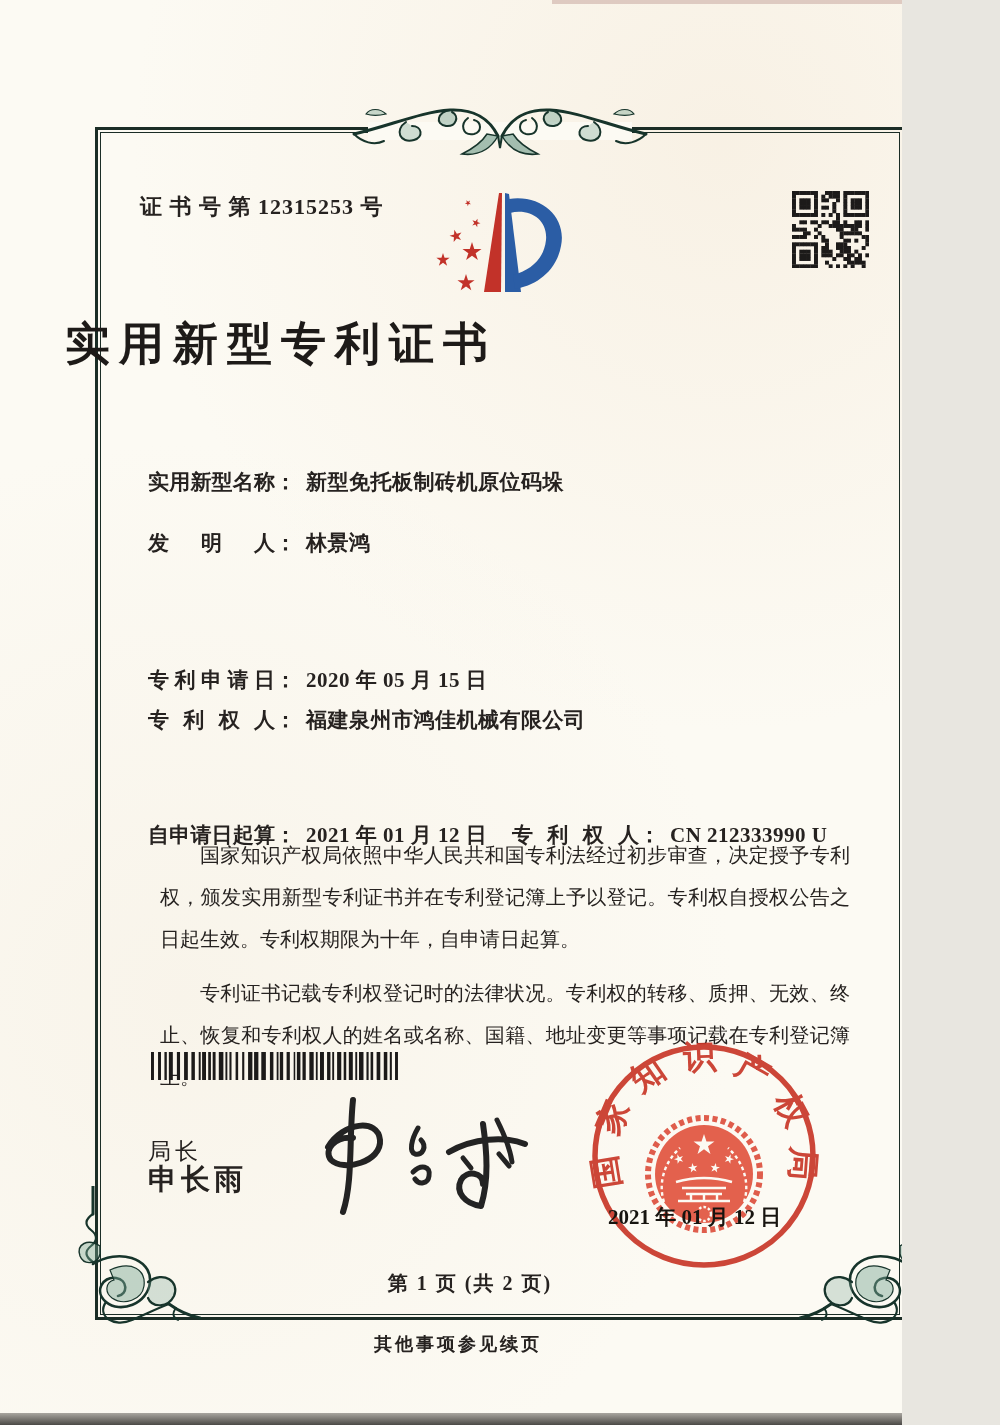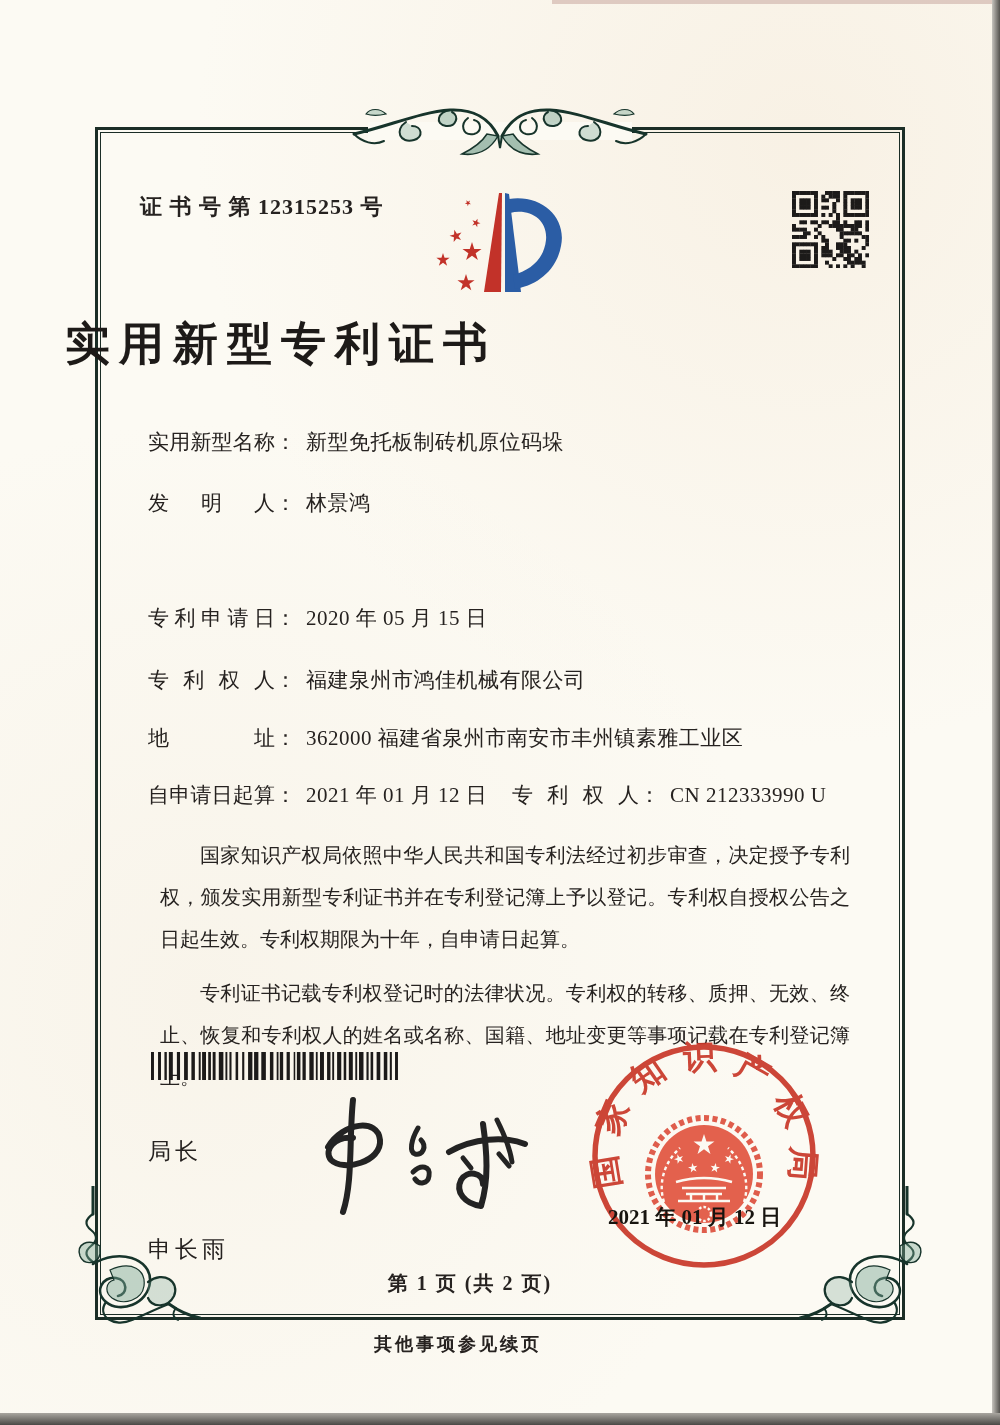--- a/index.html
+++ b/index.html
@@ -1,48 +1,48 @@
 <!DOCTYPE html>
 <html><head>
 <meta charset="utf-8">
 <style>
   html,body{margin:0;padding:0;background:#e8e6e0;}
   .sheet{
-    position:relative;width:1000px;height:1425px;overflow:hidden;
+    position:relative;width:902px;height:1425px;overflow:hidden;
     background:#fcfaf3;
     background-image:radial-gradient(circle at 80% 10%, rgba(244,232,214,.5), rgba(0,0,0,0) 40%),
                      radial-gradient(circle at 20% 70%, rgba(246,240,228,.6), rgba(0,0,0,0) 45%);
     font-family:"Liberation Serif", serif;color:#262220;
   }
   .abs{position:absolute;}
   
   .frame{position:absolute;left:95px;top:127px;width:804px;height:1187px;border:3px solid #1b2d26;}
   .frame::after{content:"";position:absolute;inset:2px;border:1px solid #1b2d26;}
   .orn{position:absolute;pointer-events:none;}
   .orn svg{display:block;}
   .flip{transform:scaleX(-1);}
   
   .edge-right{left:992px;top:0;width:8px;height:1425px;background:linear-gradient(to right,#c6c3bd,#54524e);}
   .edge-bottom{left:0;top:1413px;width:1000px;height:12px;background:linear-gradient(to bottom,#a9a6a0,#4b4946);}
   .edge-topright{left:552px;top:0;width:448px;height:4px;background:#d9c2ba;opacity:.85;}
   
   .cert-no{left:140px;top:192px;font-size:22px;font-weight:600;letter-spacing:1px;white-space:pre;}
   .title{left:65px;top:314px;width:810px;text-align:left;font-size:45px;font-weight:700;letter-spacing:9px;color:#1d1a18;}
   
-  .frow{left:148px;width:712px;font-size:21px;font-weight:400;white-space:nowrap;}
+  .frow{left:148px;width:712px;font-size:21px;font-weight:700;white-space:nowrap;margin-top:40px;}
   .flabel{display:inline-block;width:127px;text-align:justify;text-align-last:justify;vertical-align:bottom;}
   .fcolon{display:inline-block;margin-right:10px;}
   .fvalue{letter-spacing:.5px;}
   .frow-right{position:absolute;left:364px;top:0;white-space:nowrap;}
   
   .legal{left:148px;top:822px;width:714px;font-size:20px;line-height:42px;text-align:justify;}
   .legal p{margin:12px;text-indent:2em;}
   
   .chief-title{left:148px;top:1136px;font-size:23px;font-weight:400;font-family:"Liberation Sans",sans-serif;letter-spacing:4px;}
-  .chief-name{left:148px;top:1234px;font-size:23px;font-weight:400;font-family:"Liberation Sans",sans-serif;letter-spacing:4px;}
+  .chief-name{left:148px;top:1160px;font-size:29px;font-weight:700;font-family:"Liberation Sans",sans-serif;letter-spacing:4px;}
   .seal-date{left:608px;top:1203px;width:190px;font-size:21px;font-weight:700;white-space:pre;z-index:6;color:#17140f;}
   .page-num{left:65px;top:1270px;width:810px;text-align:center;font-size:20px;letter-spacing:2px;font-weight:600;}
   .footer-note{left:53px;top:1332px;width:810px;text-align:center;font-size:18px;letter-spacing:3px;font-weight:600;}
   .seal-wrap{left:588px;top:1040px;z-index:5;opacity:.93;}
 </style>
 </head>
 <body>
 
 <div class="sheet">
 
@@ -338,28 +338,25 @@
   </div>
 
   <div class="abs title">实用新型专利证书</div>
 
   <div class="abs frow" style="top:428px;">
     <span class="flabel">实用新型名称</span><span class="fcolon">：</span><span class="fvalue">新型免托板制砖机原位码垛</span>
   </div>
   <div class="abs frow" style="top:489px;">
     <span class="flabel">发明人</span><span class="fcolon">：</span><span class="fvalue">林景鸿</span>
   </div>
-  <div class="abs frow" style="top:604px;">
+  <div class="abs frow" style="top:626px;">
     <span class="flabel">专利申请日</span><span class="fcolon">：</span><span class="fvalue">2020 年 05 月 15 日</span>
   </div>
   <div class="abs frow" style="top:666px;">
     <span class="flabel">专利权人</span><span class="fcolon">：</span><span class="fvalue">福建泉州市鸿佳机械有限公司</span>
-  </div>
-  <div class="abs frow" style="top:724px;">
-    <span class="flabel">地址</span><span class="fcolon">：</span><span class="fvalue">362000 福建省泉州市南安市丰州镇素雅工业区</span>
   </div>
   <div class="abs frow" style="top:781px;">
     <span class="flabel">自申请日起算</span><span class="fcolon">：</span><span class="fvalue">2021 年 01 月 12 日</span>
     <span class="frow-right">
       <span class="flabel">专利权人</span><span class="fcolon">：</span><span class="fvalue">CN 212333990 U</span>
     </span>
   </div>
 
   <div class="abs legal">
     <p>国家知识产权局依照中华人民共和国专利法经过初步审查，决定授予专利权，颁发实用新型专利证书并在专利登记簿上予以登记。专利权自授权公告之日起生效。专利权期限为十年，自申请日起算。</p>

